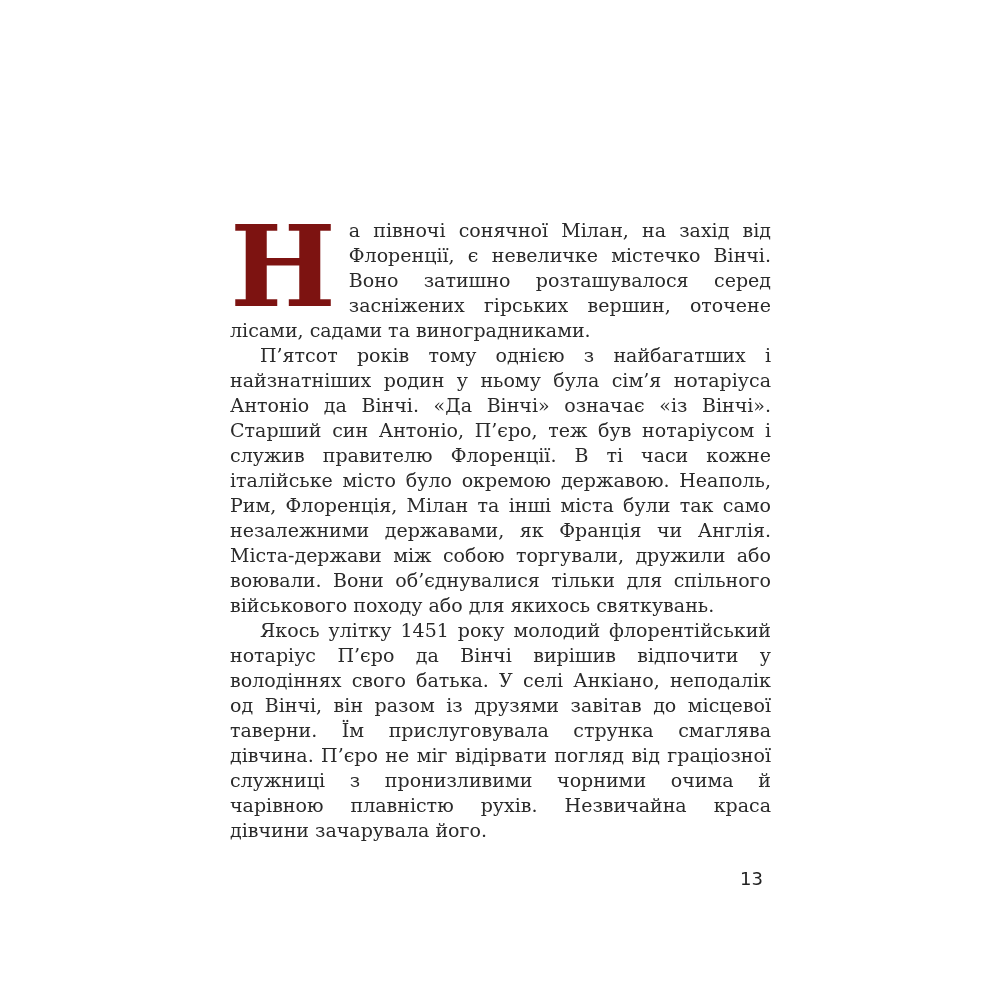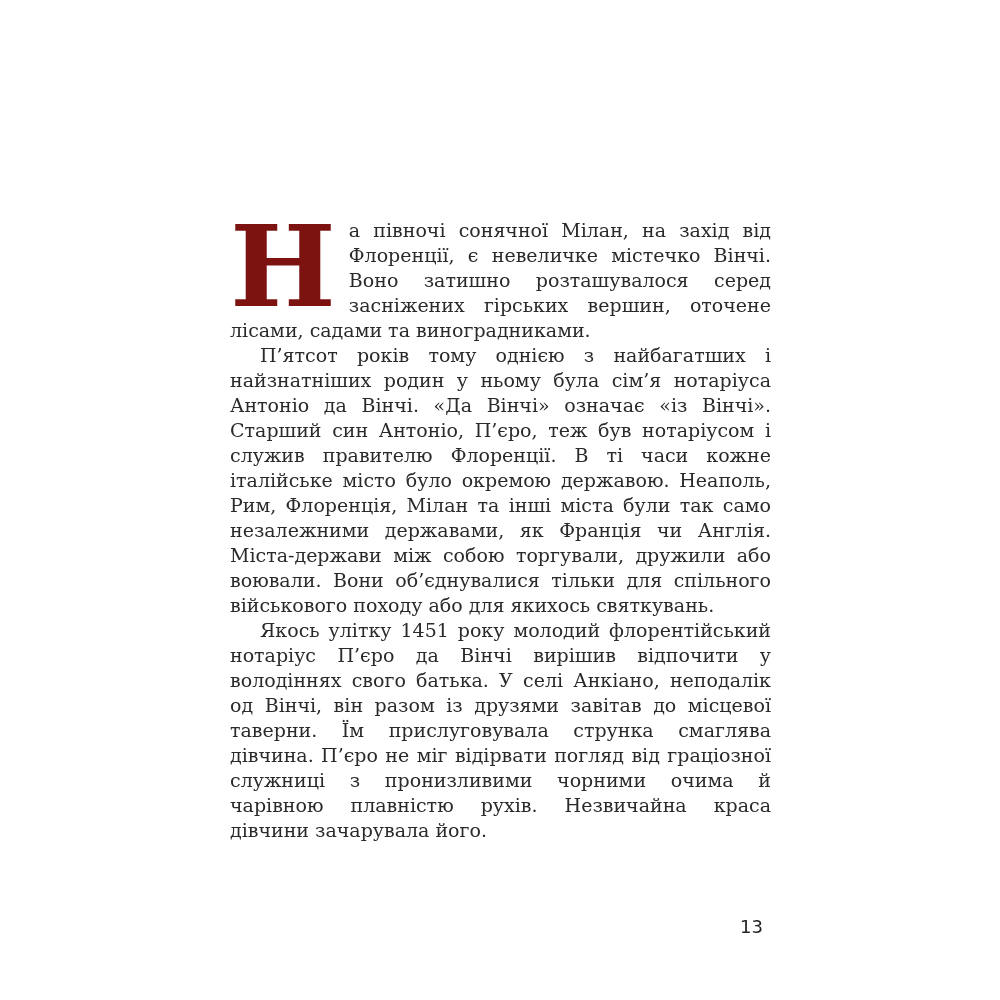--- a/index.html
+++ b/index.html
@@ -39,21 +39,21 @@
     font-weight: bold;
     color: #7d1311;
     font-size: 112px;
     line-height: 90px;
     height: 94px;
     margin: 4px 13px 0 0;
   }
   .page-number {
     position: absolute;
     left: 740px;
-    top: 916px;
+    top: 868px;
     font-family: "DejaVu Sans", sans-serif;
     font-size: 18px;
     color: #222222;
   }
 </style>
 </head>
 <body>
 
 <div class="page">
   <div class="text-block">

